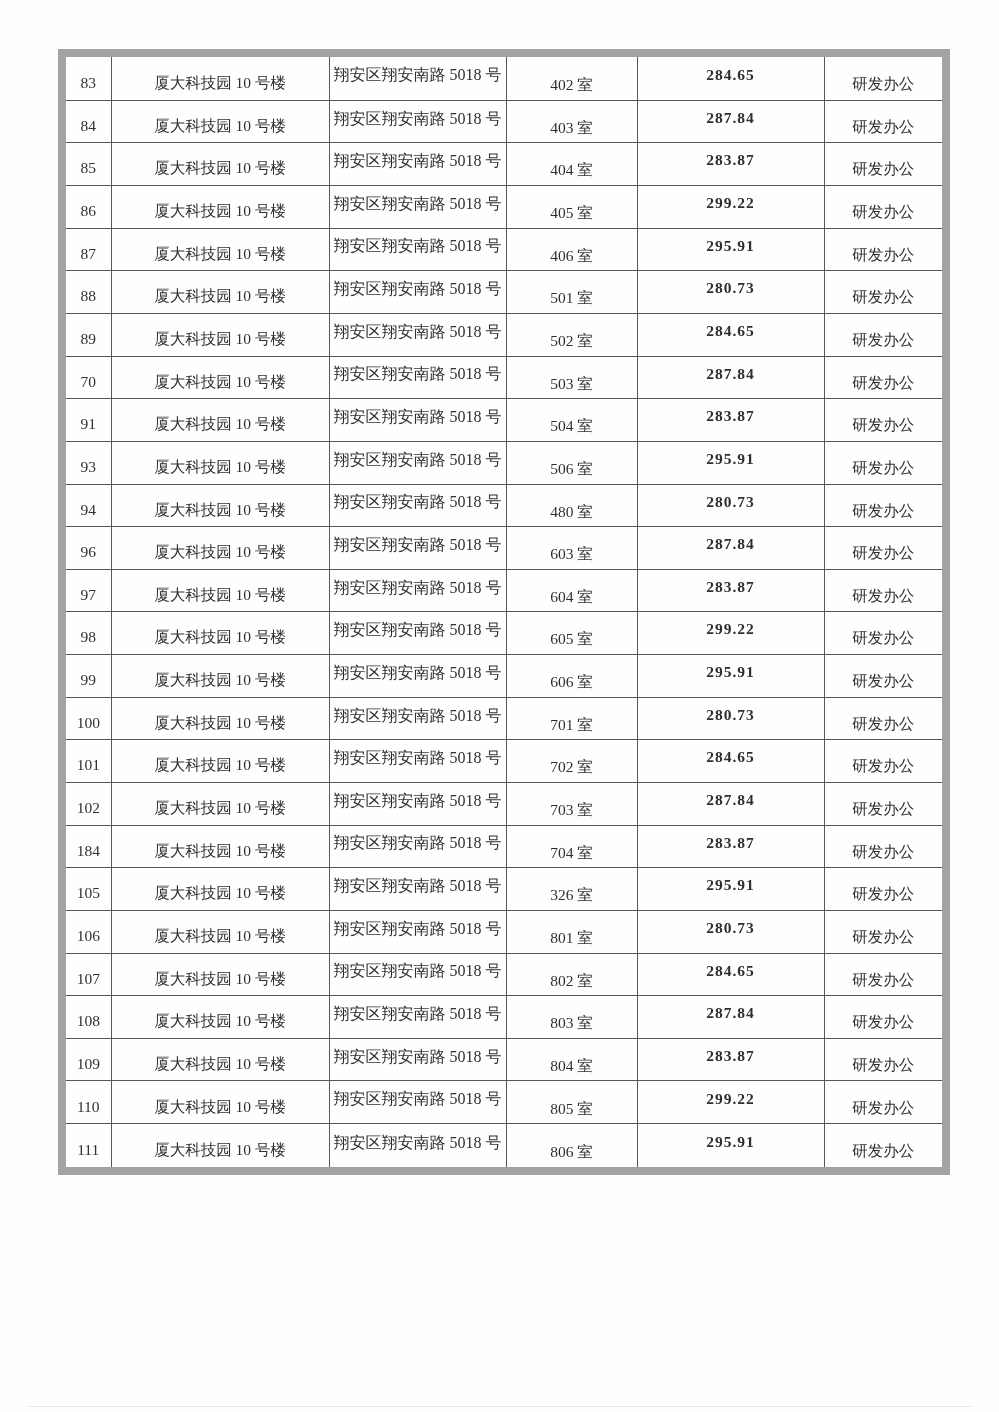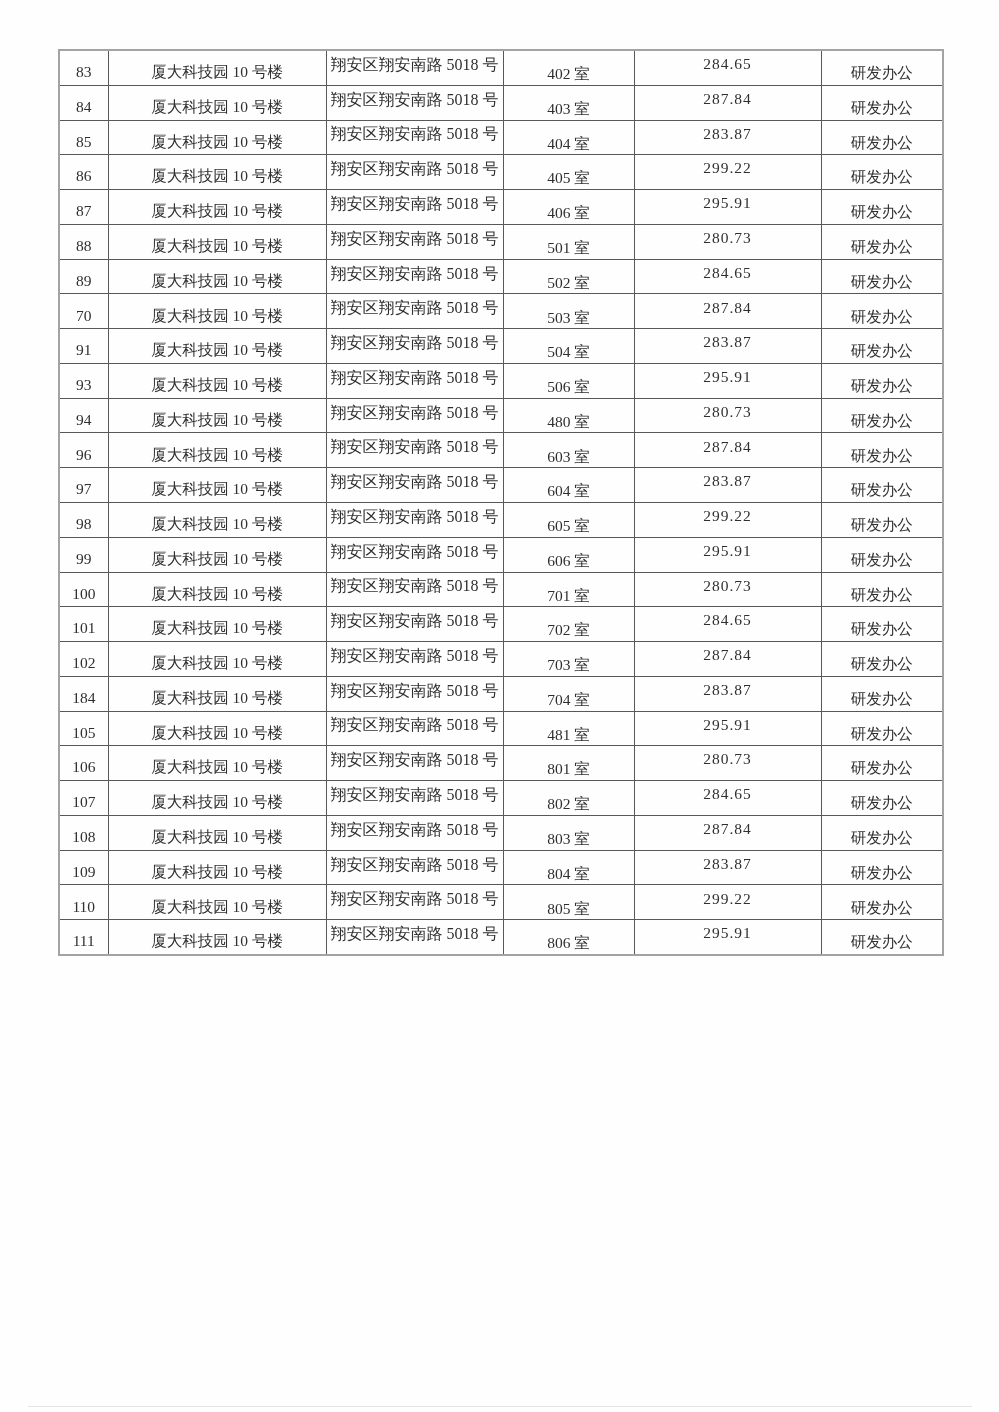--- a/index.html
+++ b/index.html
@@ -17,44 +17,44 @@
   .page {
     position: absolute;
     inset: 0;
     background: #fefefe;
   }
   table.doc-table {
     position: absolute;
     left: 58px;
     top: 49px;
     width: 884px;
-    height: 907px;
+    height: 1126px;
     border-collapse: collapse;
     table-layout: fixed;
-    border: 2px solid #a3a3a3;
+    border: 8px solid #a3a3a3;
   }
   table.doc-table td {
     border: 1px solid #585858;
     text-align: center;
     vertical-align: middle;
     padding: 0;
     color: #2f2f2f;
     font-size: 15.5px;
     line-height: 1;
     overflow: hidden;
     white-space: nowrap;
   }
   table.doc-table td span {
     display: inline-block;
   }
   td.c-idx span  { transform: translateY(4px); }
   td.c-bldg span { transform: translateY(4px); }
   td.c-addr span { transform: translateY(-3px); font-size: 16px; }
   td.c-room span { transform: translateY(6px); }
-  td.c-area span { transform: translateY(-4px); letter-spacing: 1px; }
+  td.c-area span { transform: translateY(-4px); letter-spacing: 1px; font-weight: bold; }
   td.c-use  span { transform: translateY(-3px); margin-top: 16px; }
   .footer-divider {
     position: absolute;
     left: 28px;
     top: 1406px;
     width: 944px;
     height: 1px;
     background: #d8d8d8;
     opacity: 0.7;
   }
@@ -223,21 +223,21 @@
     <td class="c-bldg"><span>厦大科技园 10 号楼</span></td>
     <td class="c-addr"><span>翔安区翔安南路 5018 号</span></td>
     <td class="c-room"><span>704 室</span></td>
     <td class="c-area"><span>283.87</span></td>
     <td class="c-use"><span>研发办公</span></td>
   </tr>
         <tr>
     <td class="c-idx"><span>105</span></td>
     <td class="c-bldg"><span>厦大科技园 10 号楼</span></td>
     <td class="c-addr"><span>翔安区翔安南路 5018 号</span></td>
-    <td class="c-room"><span>481 室</span></td>
+    <td class="c-room"><span>326 室</span></td>
     <td class="c-area"><span>295.91</span></td>
     <td class="c-use"><span>研发办公</span></td>
   </tr>
         <tr>
     <td class="c-idx"><span>106</span></td>
     <td class="c-bldg"><span>厦大科技园 10 号楼</span></td>
     <td class="c-addr"><span>翔安区翔安南路 5018 号</span></td>
     <td class="c-room"><span>801 室</span></td>
     <td class="c-area"><span>280.73</span></td>
     <td class="c-use"><span>研发办公</span></td>

